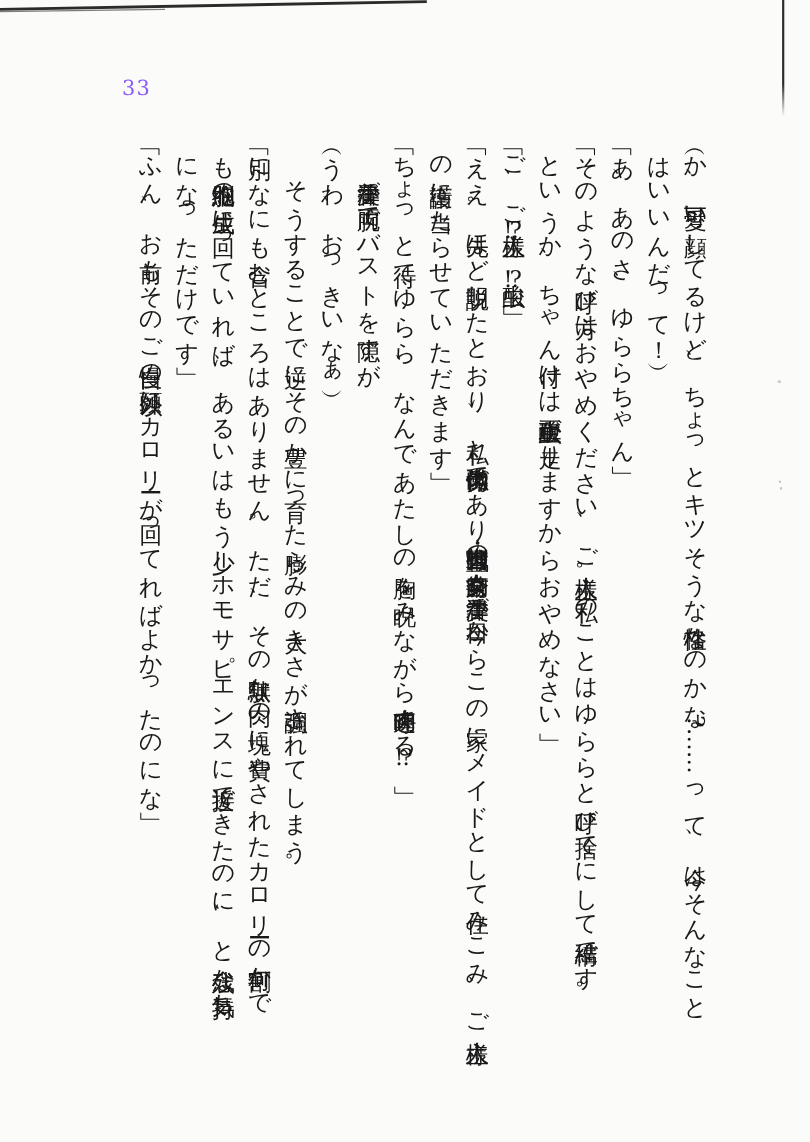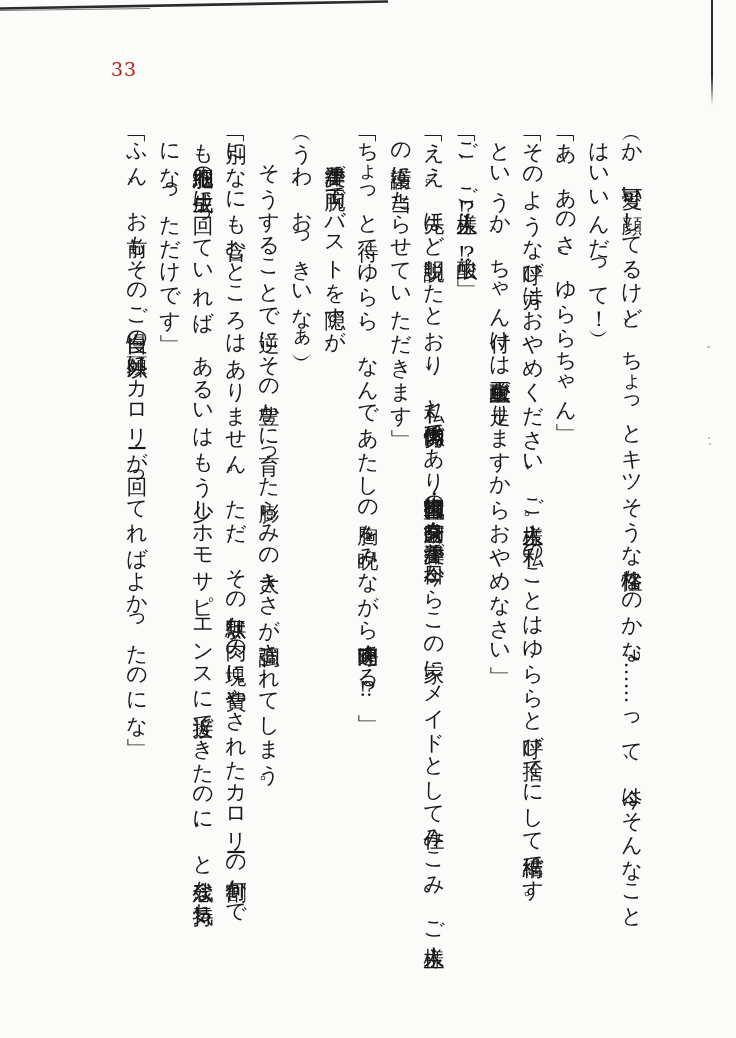--- a/index.html
+++ b/index.html
@@ -35,24 +35,24 @@
     background: linear-gradient(to bottom, var(--edge, #2b2b2b) 0%, var(--edge, #2b2b2b) 72%, rgba(43,43,43,0) 100%);
   }
   
   .speck { position: absolute; background: #9a9a96; opacity: .55; }
   .speck.s1 { left: 707px; top: 346px; width: 3px; height: 2px; }
   .speck.s2 { left: 708px; top: 437px; width: 2px; height: 2px; }
   .speck.s3 { left: 709px; top: 443px; width: 2px; height: 2px; }
 
   .page-number {
     position: absolute;
-    left: 111px; top: 58px;
+    left: 111px; top: 69px;
     font-size: 19px;
     letter-spacing: 1px;
-    color: #b91c1c;
+    color: #8b5cf6;
   }
 
   .text-block {
     position: absolute;
     top: 128px;
     right: 88px;
     height: 804px;
     writing-mode: vertical-rl;
     text-orientation: mixed;
     font-size: 21px;

